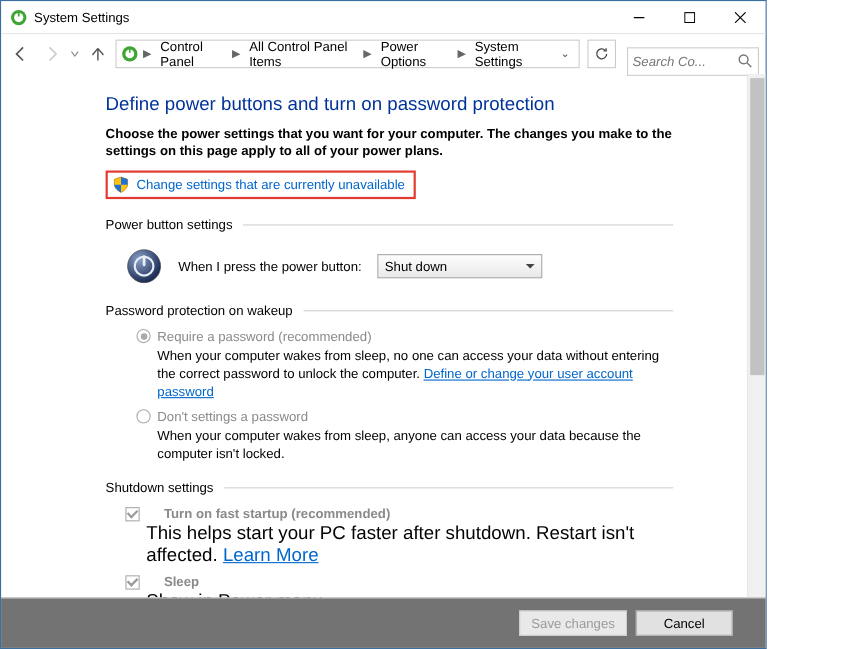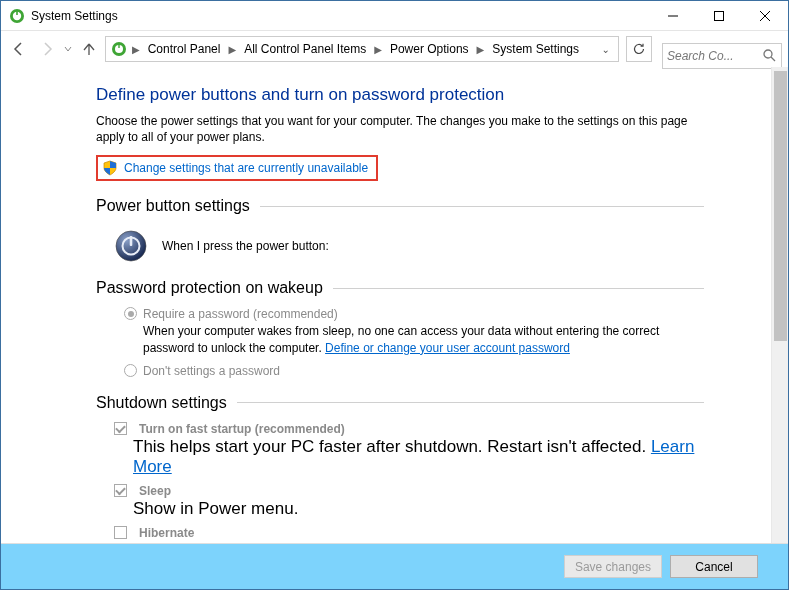--- a/index.html
+++ b/index.html
@@ -4,21 +4,21 @@
 <style>
   * { box-sizing: border-box; }
   html, body { margin:0; padding:0; }
   body {
     font-family: "Segoe UI", Tahoma, sans-serif;
     font-size: 12px;
     color: #000;
     background: #fff;
   }
   .window {
-    width: 789px; height: 590px;
+    width: 697px; height: 590px;
     border: 1px solid #3b6fa0;
     display: flex; flex-direction: column;
     position: relative;
   }
   
   .titlebar {
     height: 30px;
     display: flex; align-items: center;
     padding: 0 0 0 8px;
     border-bottom: 1px solid #e5e5e5;
@@ -59,60 +59,60 @@
   
   .content-wrap { flex:1; position:relative; overflow:hidden; }
   .scrollpane { position:absolute; top:0; right:0; height:100%; width:17px; background:#f0f0f0; border-left:1px solid #e8e8e8;}
   .scroll-thumb { position:absolute; top:4px; left:2px; width:13px; height:270px; background:#c2c2c2; border-radius:0;}
   .content {
     padding: 18px 84px 12px 95px;
     height:100%;
     overflow:hidden;
   }
   h1.page-title { color:#003399; font-weight:400; font-size:17px; margin:0 0 8px 0; }
-  .intro { font-size:12px; margin:0 0 10px 0; line-height:1.35; }
+  .intro { font-size:12px; margin:0 0 10px 0; line-height:1.35;font-weight:bold; }
   .change-link-row {
     display:inline-flex; align-items:center; gap:6px;
     border:2px solid #e23b2e; padding:3px 8px 3px 4px;
   }
   .shield-icon { width:16px; height:16px; }
   a.inline-link { color:#0066cc; text-decoration:none; }
   a.inline-link.underline { text-decoration:underline; }
   .section { margin-top:16px; }
   .section-header {
-    display:flex; align-items:center; gap:10px; font-size:16px;
+    display:flex; align-items:center; gap:10px; font-size:12px;
     color:#000;
   }
   .section-header .line { flex:1; height:1px; background:#d0d0d0; }
   .pb-row { display:flex; align-items:center; gap:14px; margin:14px 0 6px 18px; }
   .power-icon { width:34px; height:34px; }
   .combo {
     width:150px; height:22px; border:1px solid #a7a7a7; background:linear-gradient(#fdfdfd,#e9e9e9);
     display:flex; align-items:center; padding:0 6px; font-size:12px; position:relative;
   }
   .combo:after { content:""; position:absolute; right:6px; top:8px; border:4px solid transparent; border-top-color:#444; }
   .radio-block { margin: 10px 0 0 28px; }
   .radio-row { display:flex; align-items:flex-start; gap:6px; color:#8a8a8a; }
   .radio-dot {
     width:13px; height:13px; border:1px solid #aaa; border-radius:50%; display:inline-flex; align-items:center; justify-content:center; background:#fff;
   }
   .radio-dot.selected:after { content:""; width:6px; height:6px; background:#aaa; border-radius:50%; }
   .radio-desc { margin:2px 0 8px 19px; color:#000; font-size:12px; line-height:1.35; }
   .check-block { margin: 10px 0 0 18px; }
-  .check-row { display:flex; align-items:center; gap:12px; color:#8a8a8a; font-weight:600; }
+  .check-row { display:flex; align-items:center; gap:22px; color:#8a8a8a; font-weight:600; }
   .checkbox {
     width:13px; height:13px; border:1px solid #aaa; background:#fff; display:inline-flex; align-items:center; justify-content:center;
   }
   .checkbox.checked:after { content:""; width:7px; height:4px; border-left:2px solid #9a9a9a; border-bottom:2px solid #9a9a9a; transform:rotate(-45deg); margin-top:-2px;}
   .check-desc { margin:1px 0 7px 19px; color:#000; font-size:17px; }
   
   .footer {
     height:46px; border-top:1px solid #dfdfdf;
     display:flex; align-items:center; justify-content:flex-end;
-    padding: 0 30px; gap:8px; background:#7dd3fc;
+    padding: 0 30px; gap:8px; background:#737373;
   }
   .btn {
     min-width:88px; height:23px; border:1px solid #adadad; background:#e1e1e1;
     font-size:12px; display:flex; align-items:center; justify-content:center;
     padding:0 10px;
   }
   .btn.disabled { color:#9b9b9b; border-color:#cfcfcf; background:#e9e9e9;}
 </style>
 </head>
 <body>
@@ -237,20 +237,23 @@
                   <stop offset="0" stop-color="#8aa0c8"></stop>
                     <stop offset="1" stop-color="#1b2c55"></stop>
                 </radialGradient>
               </defs>
               <circle cx="17" cy="17" r="15" fill="url(#g1)" stroke="#444" stroke-width="0.6"></circle>
               <circle cx="17" cy="17" r="8.5" fill="none" stroke="#e8edf7" stroke-width="2"></circle>
               <rect x="15.7" y="7" width="2.6" height="10" rx="1" fill="#e8edf7"></rect>
             </svg>
           </span>
           <span>When I press the power button:</span>
+          <div class="combo">
+            <span>Shut down</span>
+          </div>
         </div>
       </div>
 
       
       <div class="section">
         <div class="section-header">
           <span>Password protection on wakeup</span>
           <span class="line"></span>
         </div>
         <div class="radio-block">
@@ -258,20 +261,21 @@
             <span class="radio-dot selected"></span>
             <span>Require a password (recommended)</span>
           </div>
           <div class="radio-desc">
             <span>When your computer wakes from sleep, no one can access your data without entering the correct password to unlock the computer. </span><a class="inline-link underline" href="#">Define or change your user account password</a>
           </div>
           <div class="radio-row">
             <span class="radio-dot"></span>
             <span>Don't settings a password</span>
           </div>
+          <div class="radio-desc">When your computer wakes from sleep, anyone can access your data because the computer isn't locked.</div>
         </div>
       </div>
 
       
       <div class="section">
         <div class="section-header">
           <span>Shutdown settings</span>
           <span class="line"></span>
         </div>
         <div class="check-block">

